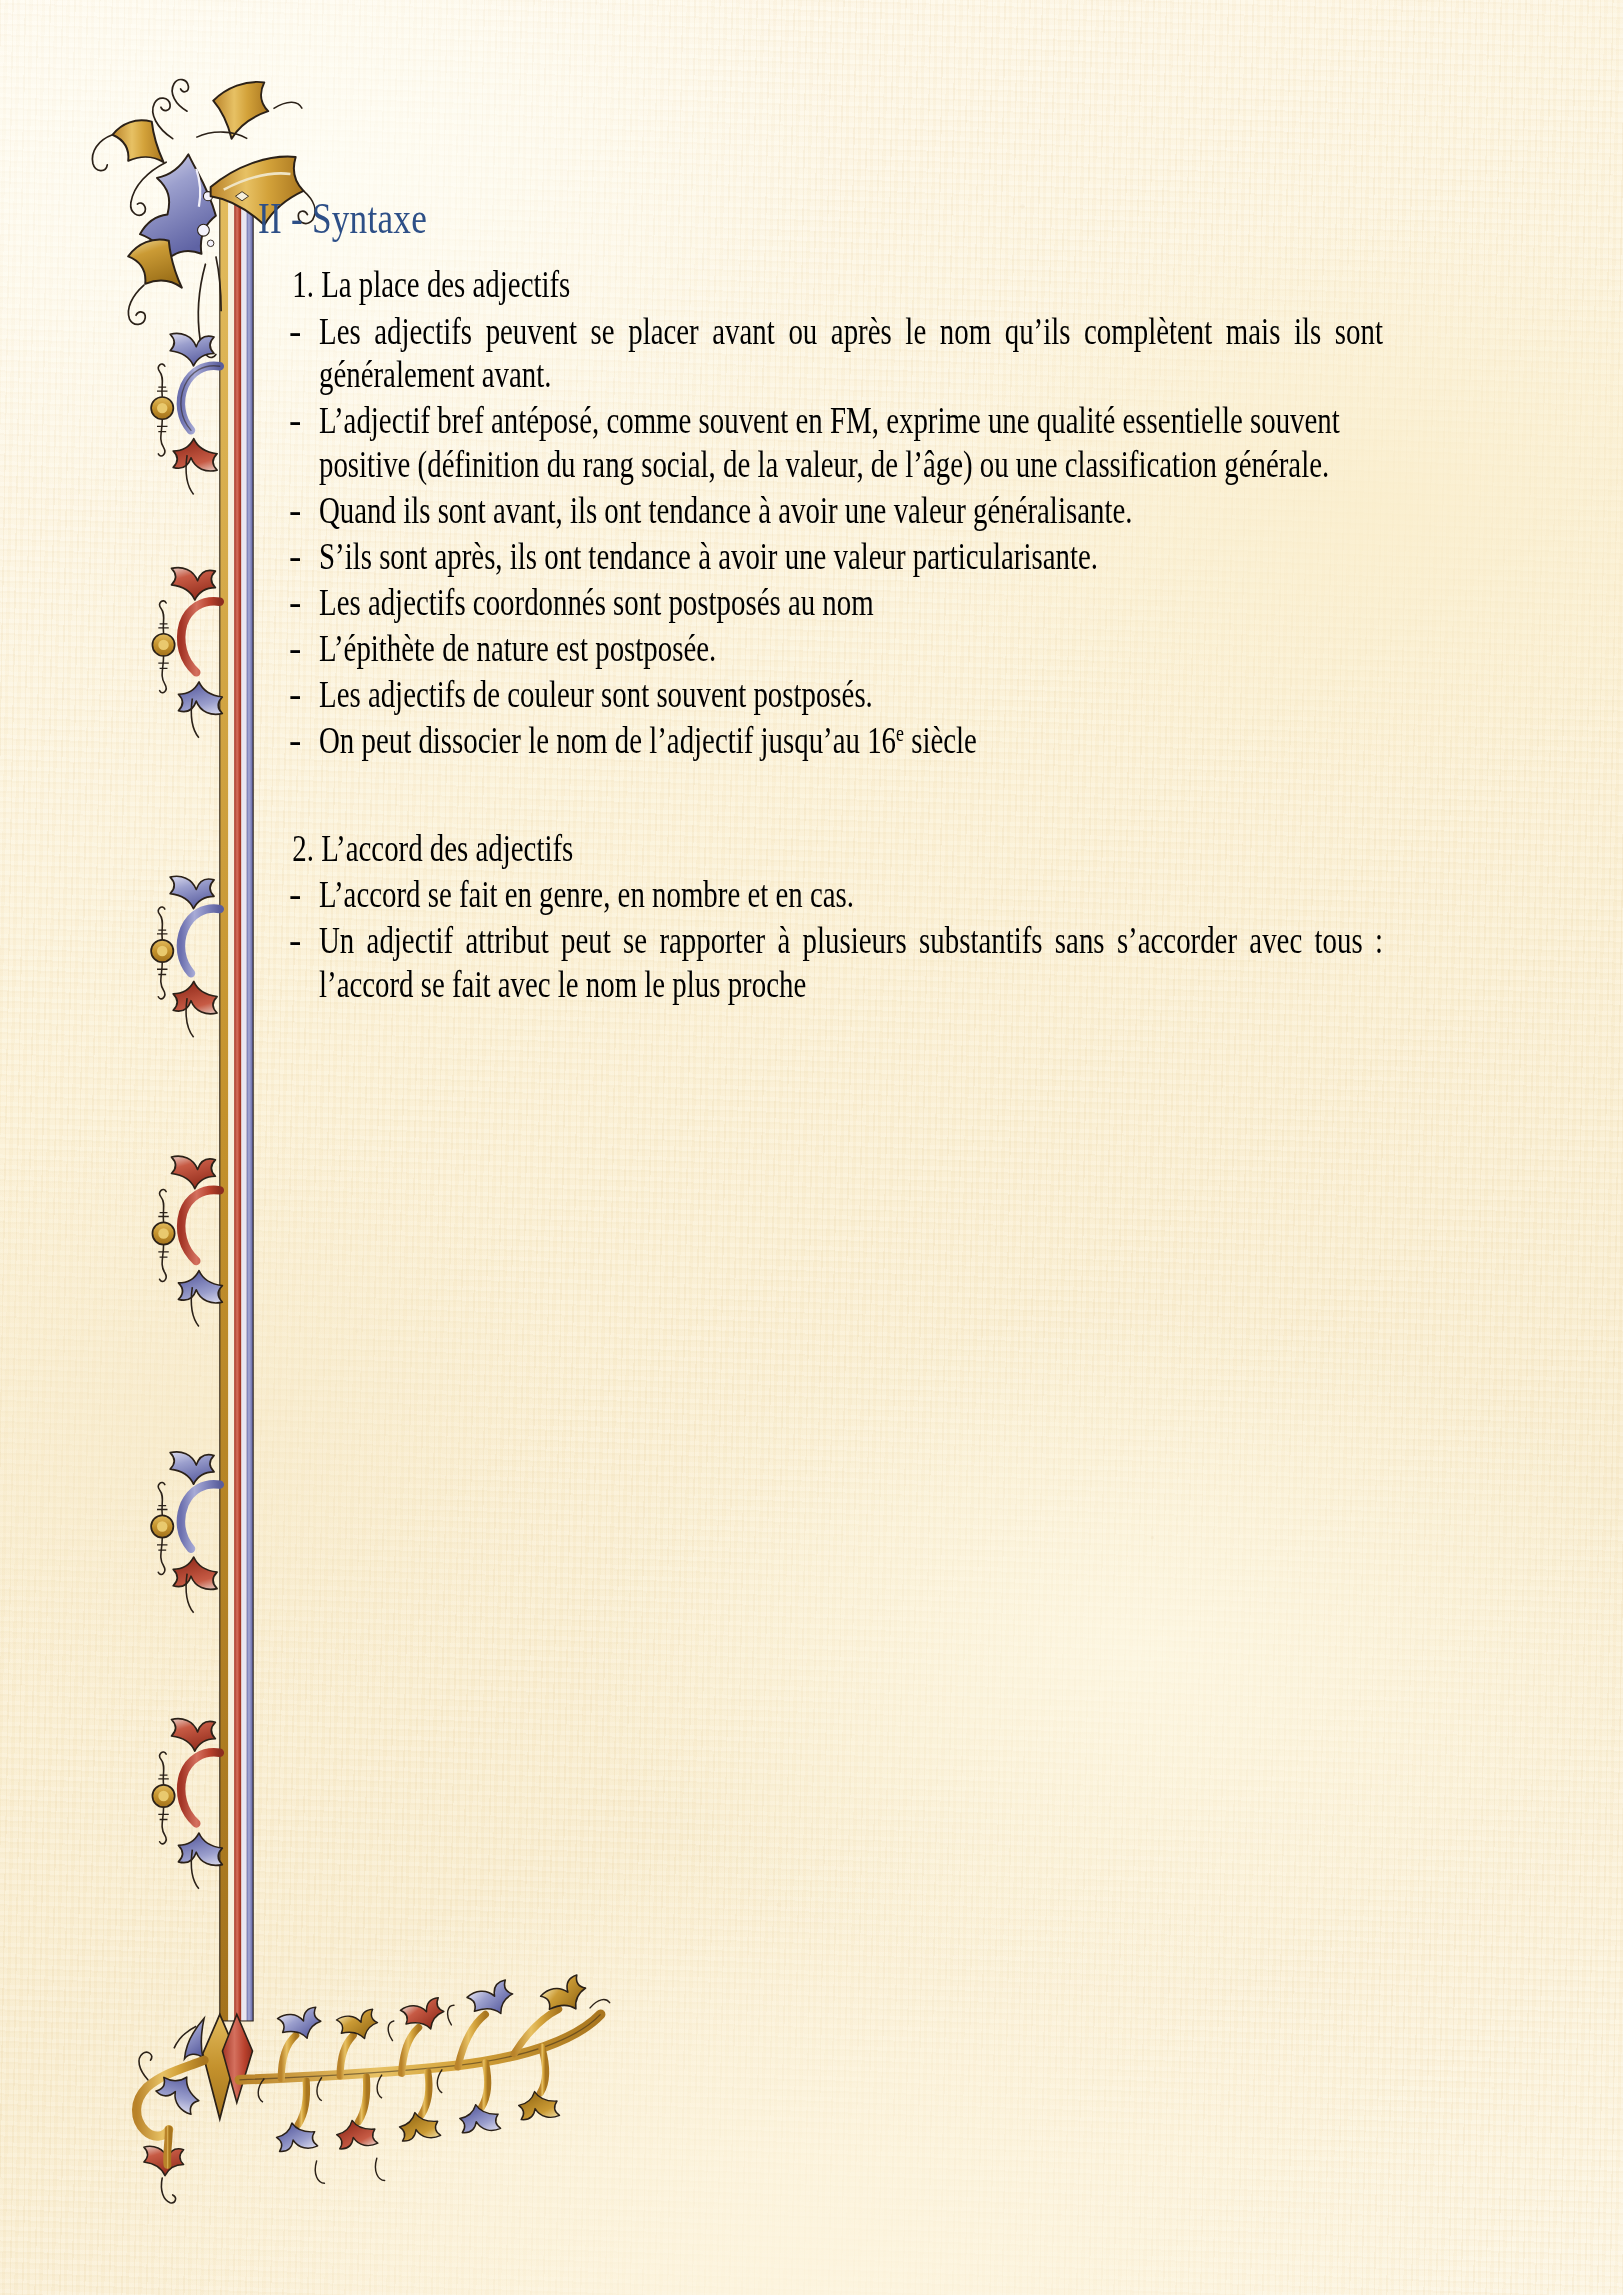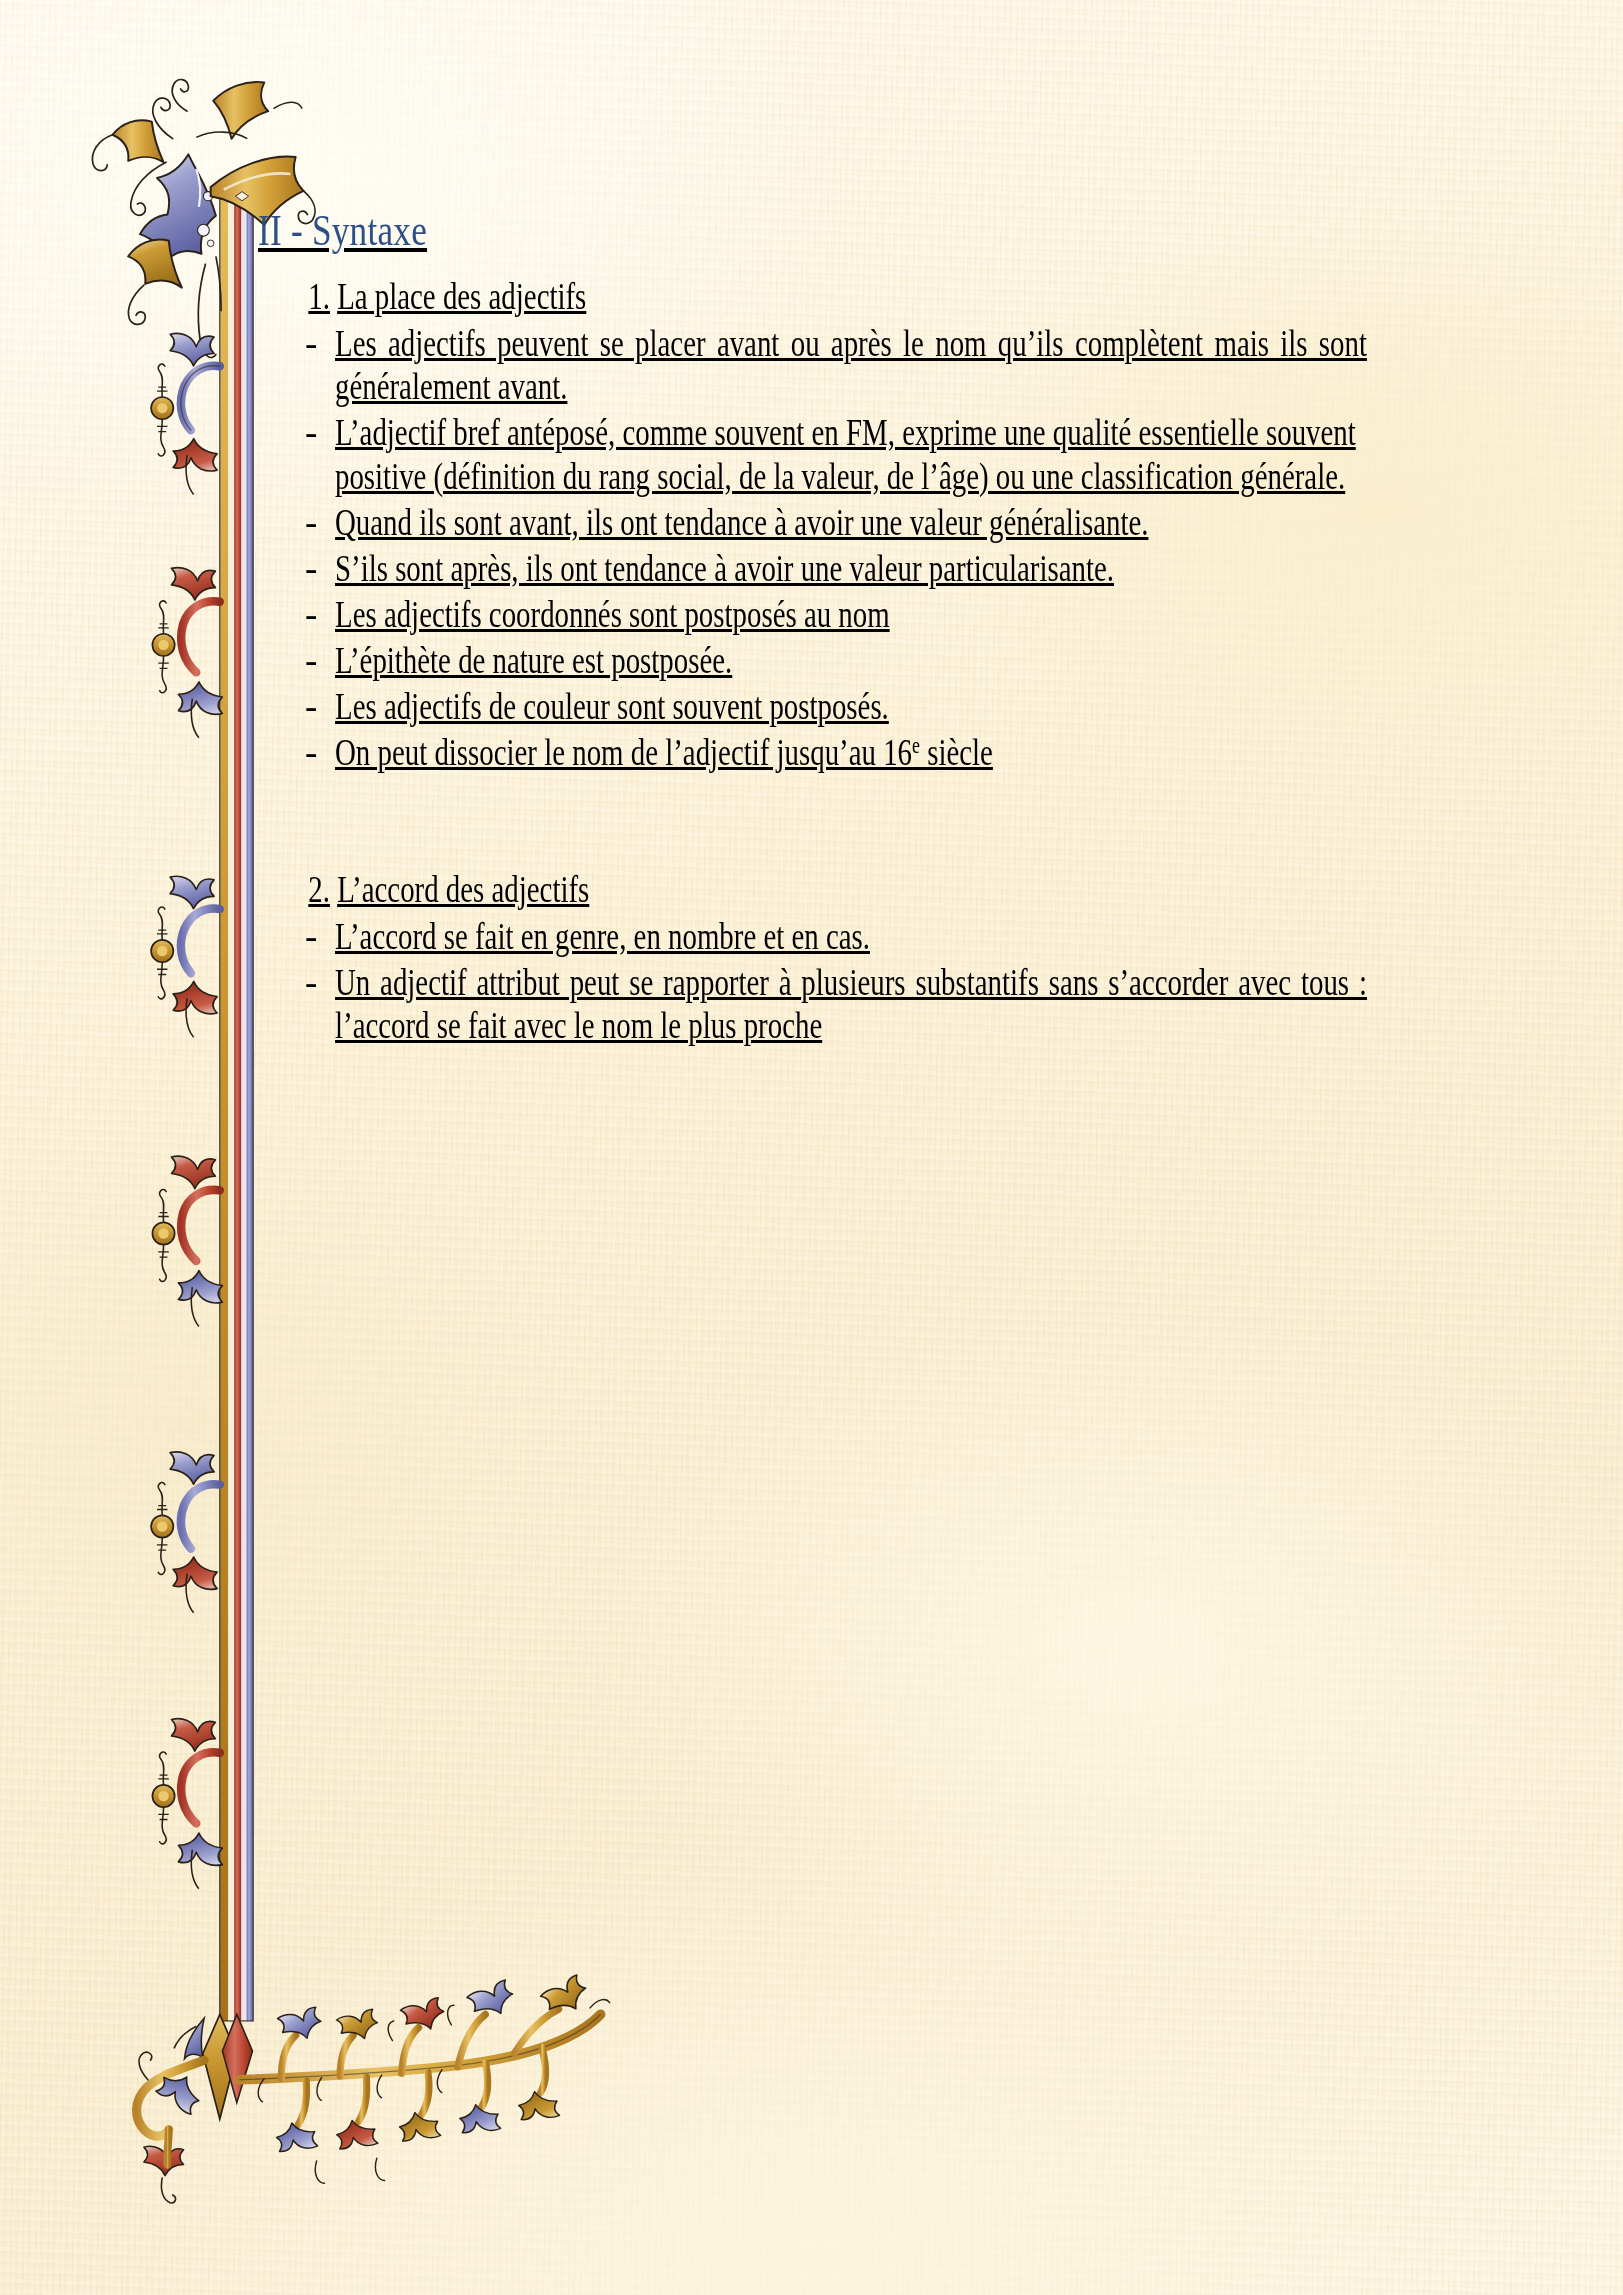--- a/index.html
+++ b/index.html
@@ -57,39 +57,38 @@
     left: 0; top: 0;
     width: 628px;
     height: 2295px;
     pointer-events: none;
   }
 
   
   #content {
     position: absolute;
     left: 258px;
-    top: 208px;
+    top: 196px;
     width: 1125px;
-    text-decoration: underline;
   }
 
   #page-title {
     font-size: 44px;
     color: #2d4f87;
     letter-spacing: 0.3px;
     line-height: 1.05;
     margin: 0 0 22px 0;
     font-family: "Liberation Serif", "DejaVu Serif", serif;
     font-weight: 400;
     transform: scaleX(.80);
     transform-origin: left center;
     white-space: nowrap;
   }
 
-  .section { margin: 16px; }
+  .section { margin: 0; }
 
   .section-heading {
     font-size: 37px;
     color: #000000;
     line-height: 1.12;
     margin: 0 0 3.9px 0;
     padding-left: 44px;
     transform: scaleX(.78);
     transform-origin: left center;
     white-space: nowrap;

